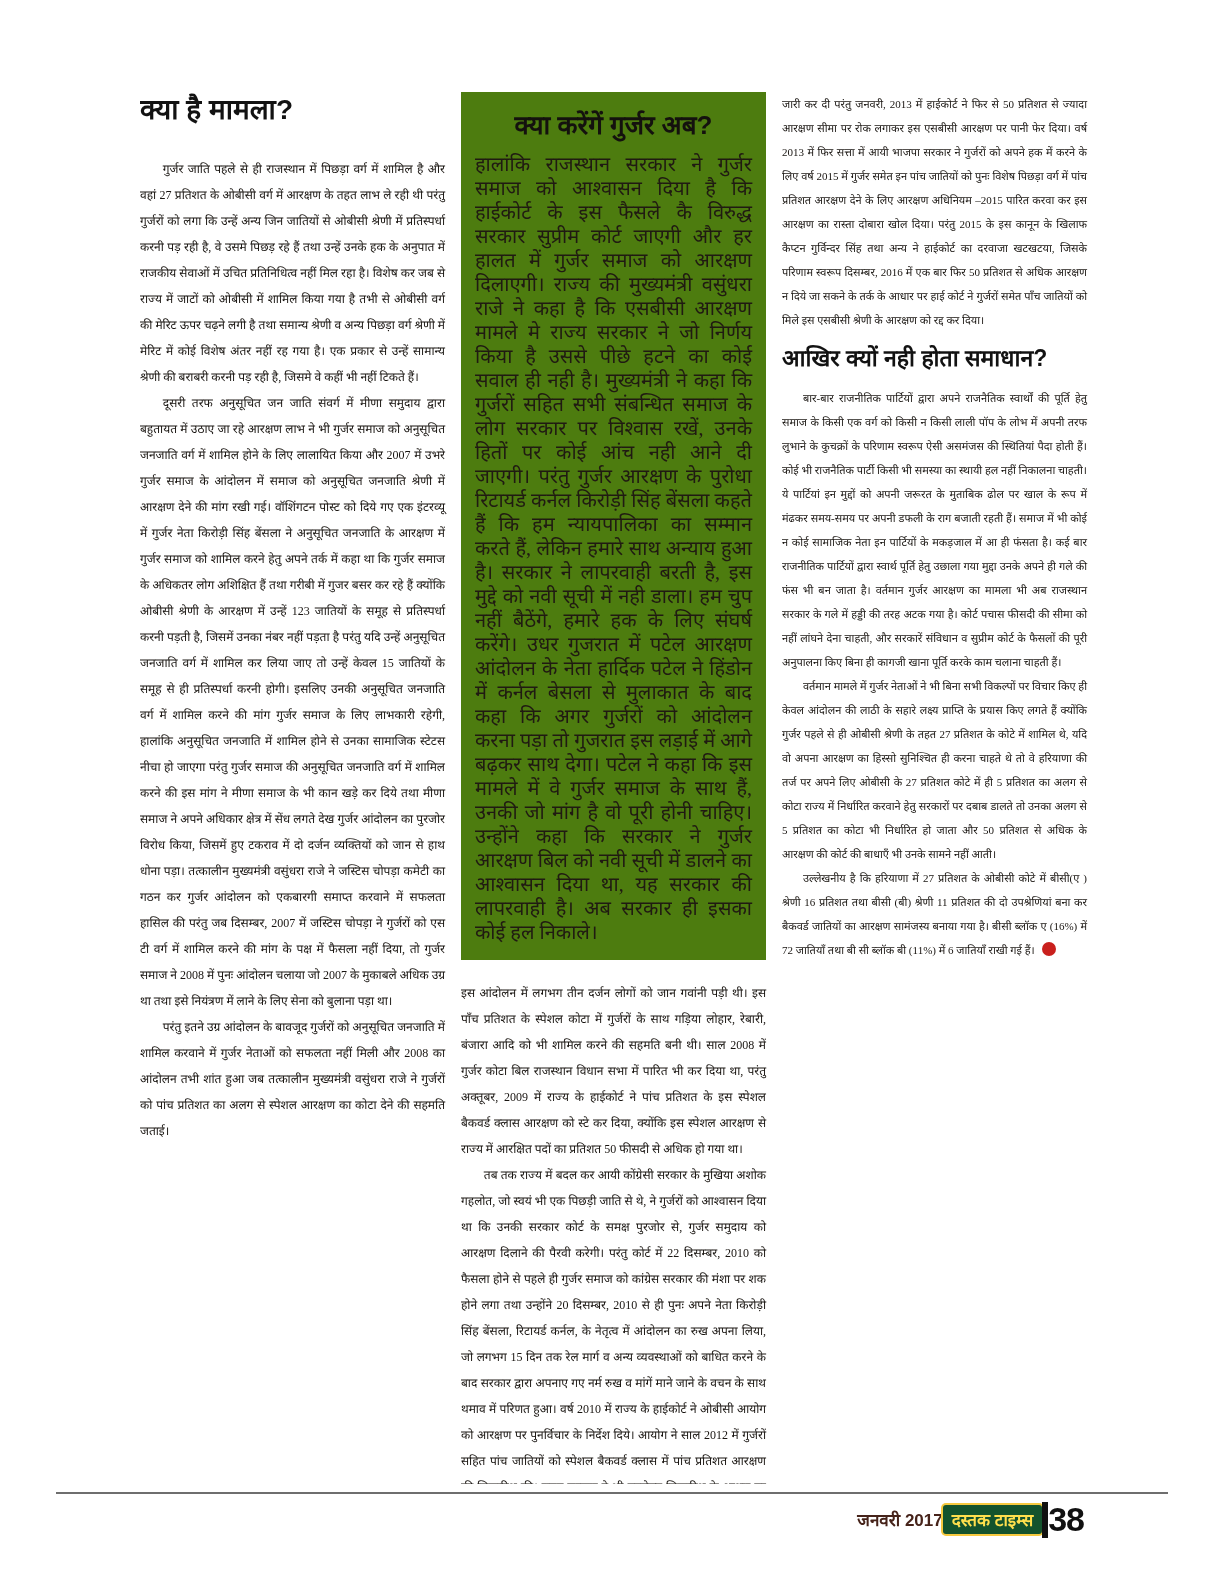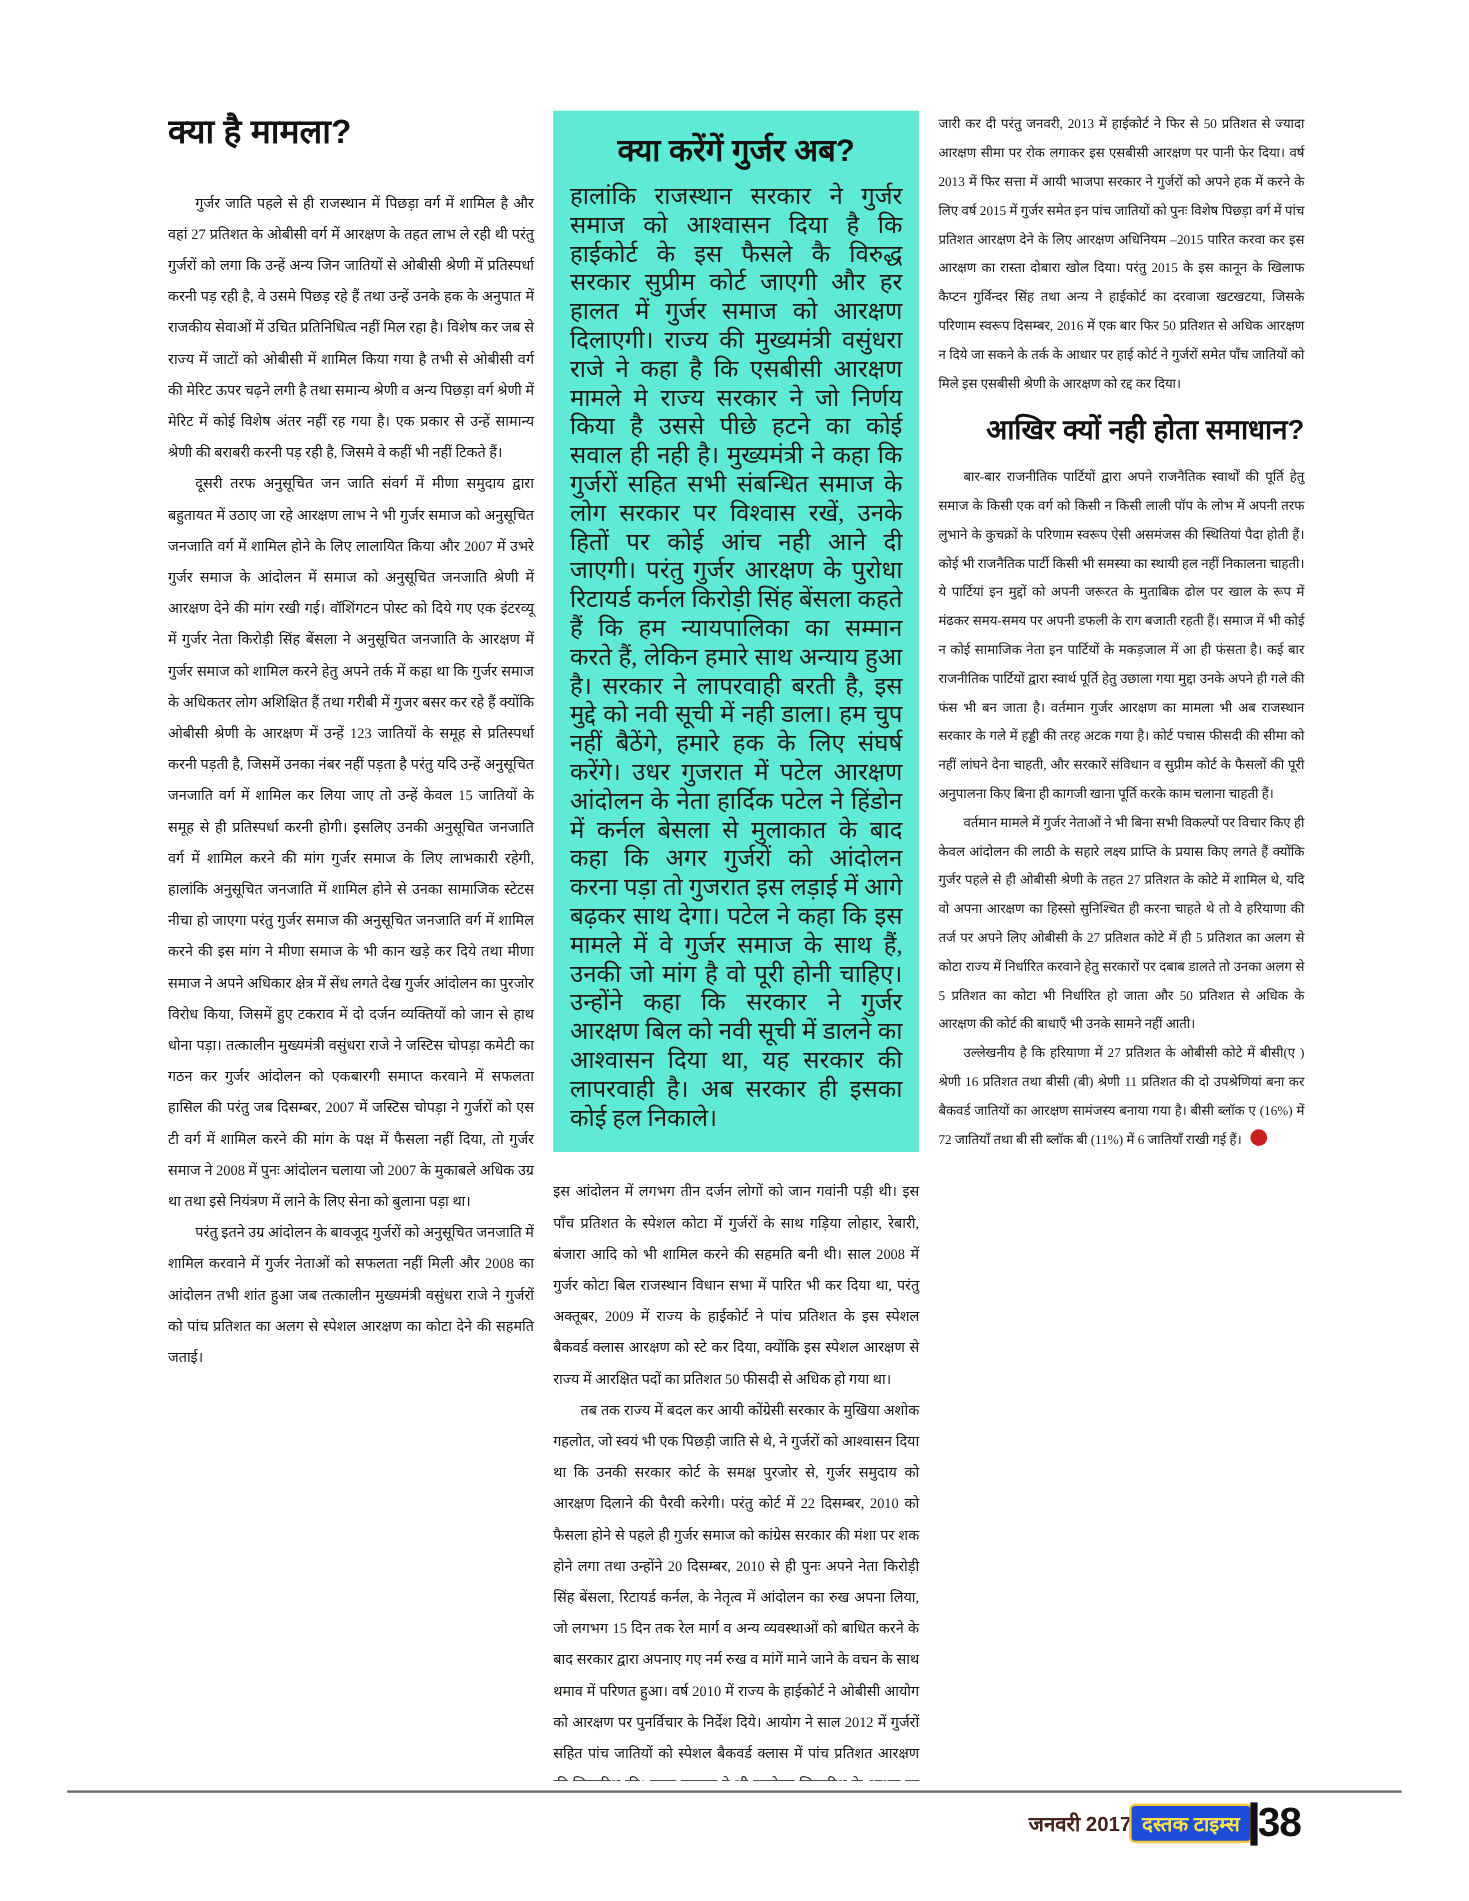--- a/index.html
+++ b/index.html
@@ -28,25 +28,24 @@
   .col-right .body-text{font-size:11px;line-height:24px;}
   p.para{margin:0;text-indent:1.9em;}
   p.para.noindent{text-indent:0;}
   h1.article-heading{
     margin:2px 0 30px 0;font-size:28px;line-height:32px;font-weight:bold;color:#121212;
     font-family:Liberation Sans, sans-serif;
   }
   h2.sub-heading{
     margin:12px 0 14px 0;font-size:23px;line-height:28px;font-weight:bold;color:#121212;
     font-family:"Liberation Sans","DejaVu Sans",sans-serif;
-    text-align:right;
   }
   
   .info-box{
-    background:#5eead4;padding:10px 14px 16px 14px;margin-bottom:20px;
+    background:#4d7c0f;padding:10px 14px 16px 14px;margin-bottom:20px;
   }
   .info-box h2{
     margin:4px 0 10px 0;text-align:center;font-size:26px;font-weight:bold;color:#14110e;
     font-family:"Liberation Sans","DejaVu Sans",sans-serif;
   }
   .info-box .body-text{font-size:20px;line-height:24px;color:#201a12;}
   
   .end-dot{
     display:inline-block;width:14px;height:14px;border-radius:50%;
     background:#c9201d;margin-left:7px;vertical-align:-2px;
@@ -56,21 +55,21 @@
     position:absolute;left:56px;right:56px;top:1492px;border-top:2px solid #6e6e6e;
   }
   .footer{
     position:absolute;top:1500px;right:140px;display:flex;align-items:center;
   }
   .footer-date{
     font-size:17px;font-weight:bold;color:#46231a;
     font-family:"Liberation Sans","DejaVu Sans",sans-serif;
   }
   .footer-logo{
-    background:#1d4ed8;color:#ffdf4d;font-weight:bold;font-size:17px;
+    background:#14532d;color:#ffdf4d;font-weight:bold;font-size:17px;
     padding:3px 9px;border-radius:3px;box-shadow:0 0 0 2px #f6c93f;
     font-family:"Liberation Sans","DejaVu Sans",sans-serif;
   }
   .footer-bar{width:6px;height:36px;background:#111;}
   .footer-page{
     font-size:34px;font-weight:800;color:#111;letter-spacing:-1px;
     font-family:"Liberation Sans","DejaVu Sans",sans-serif;
   }
 </style>
 </head>

